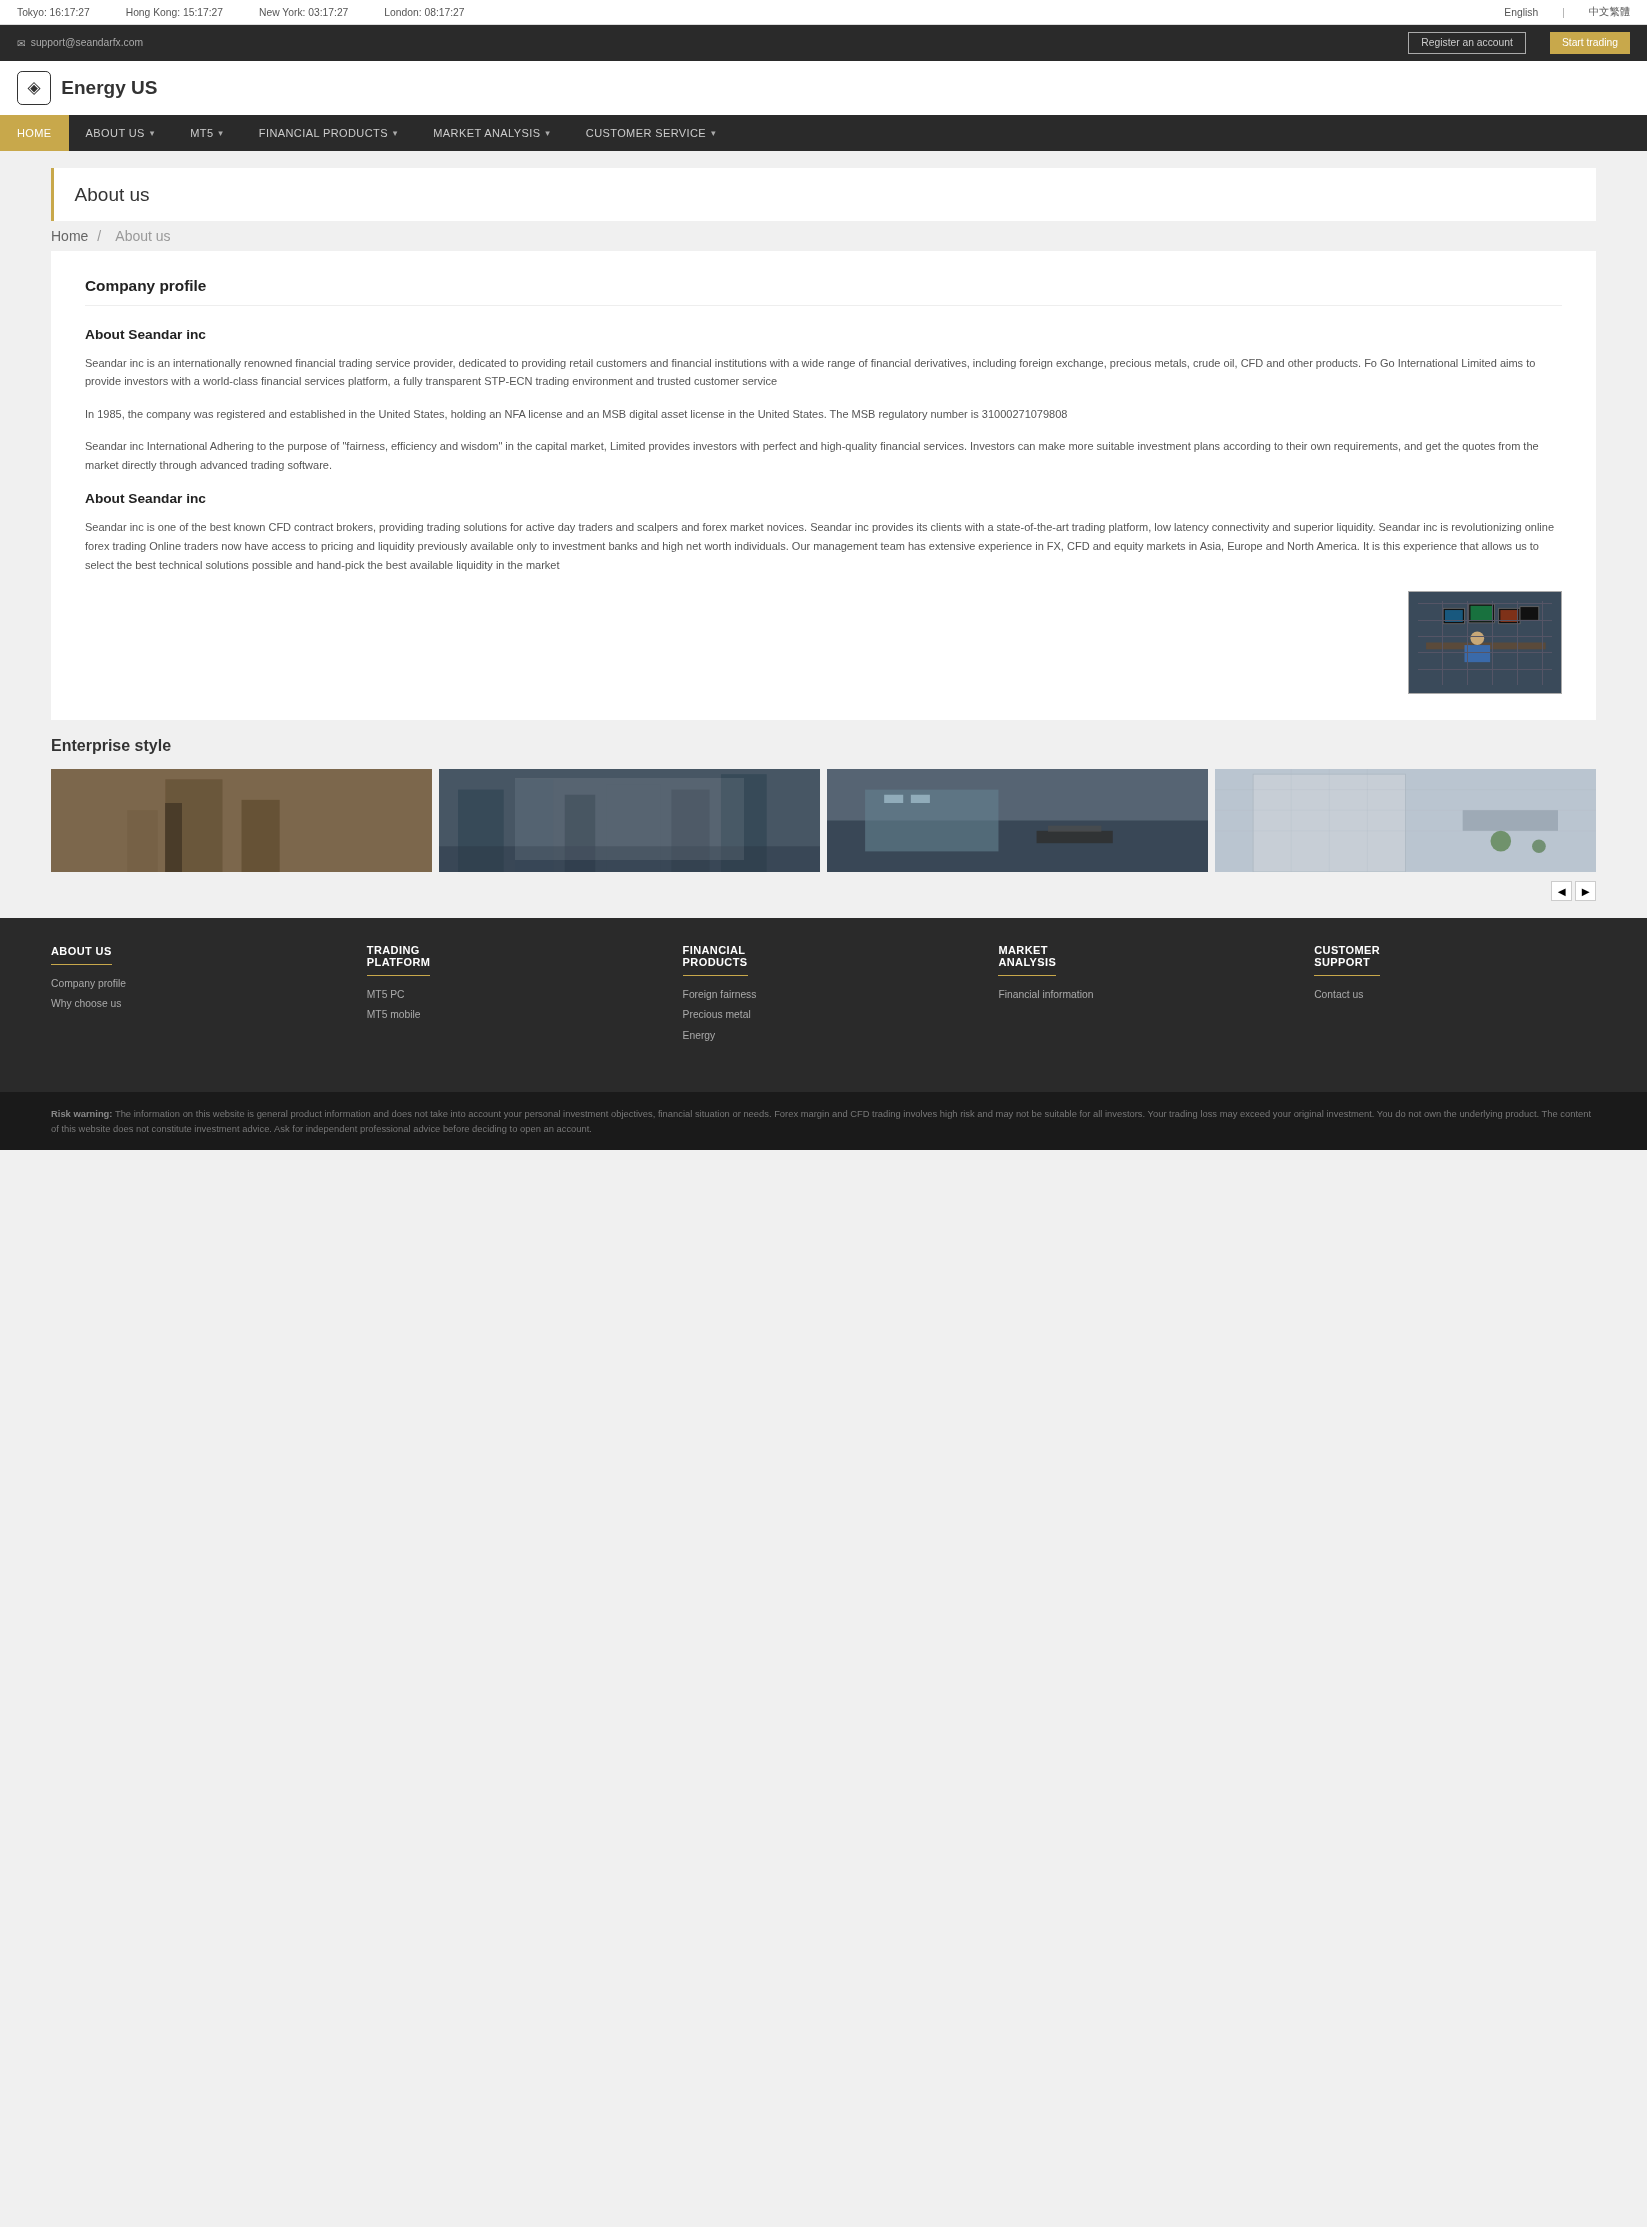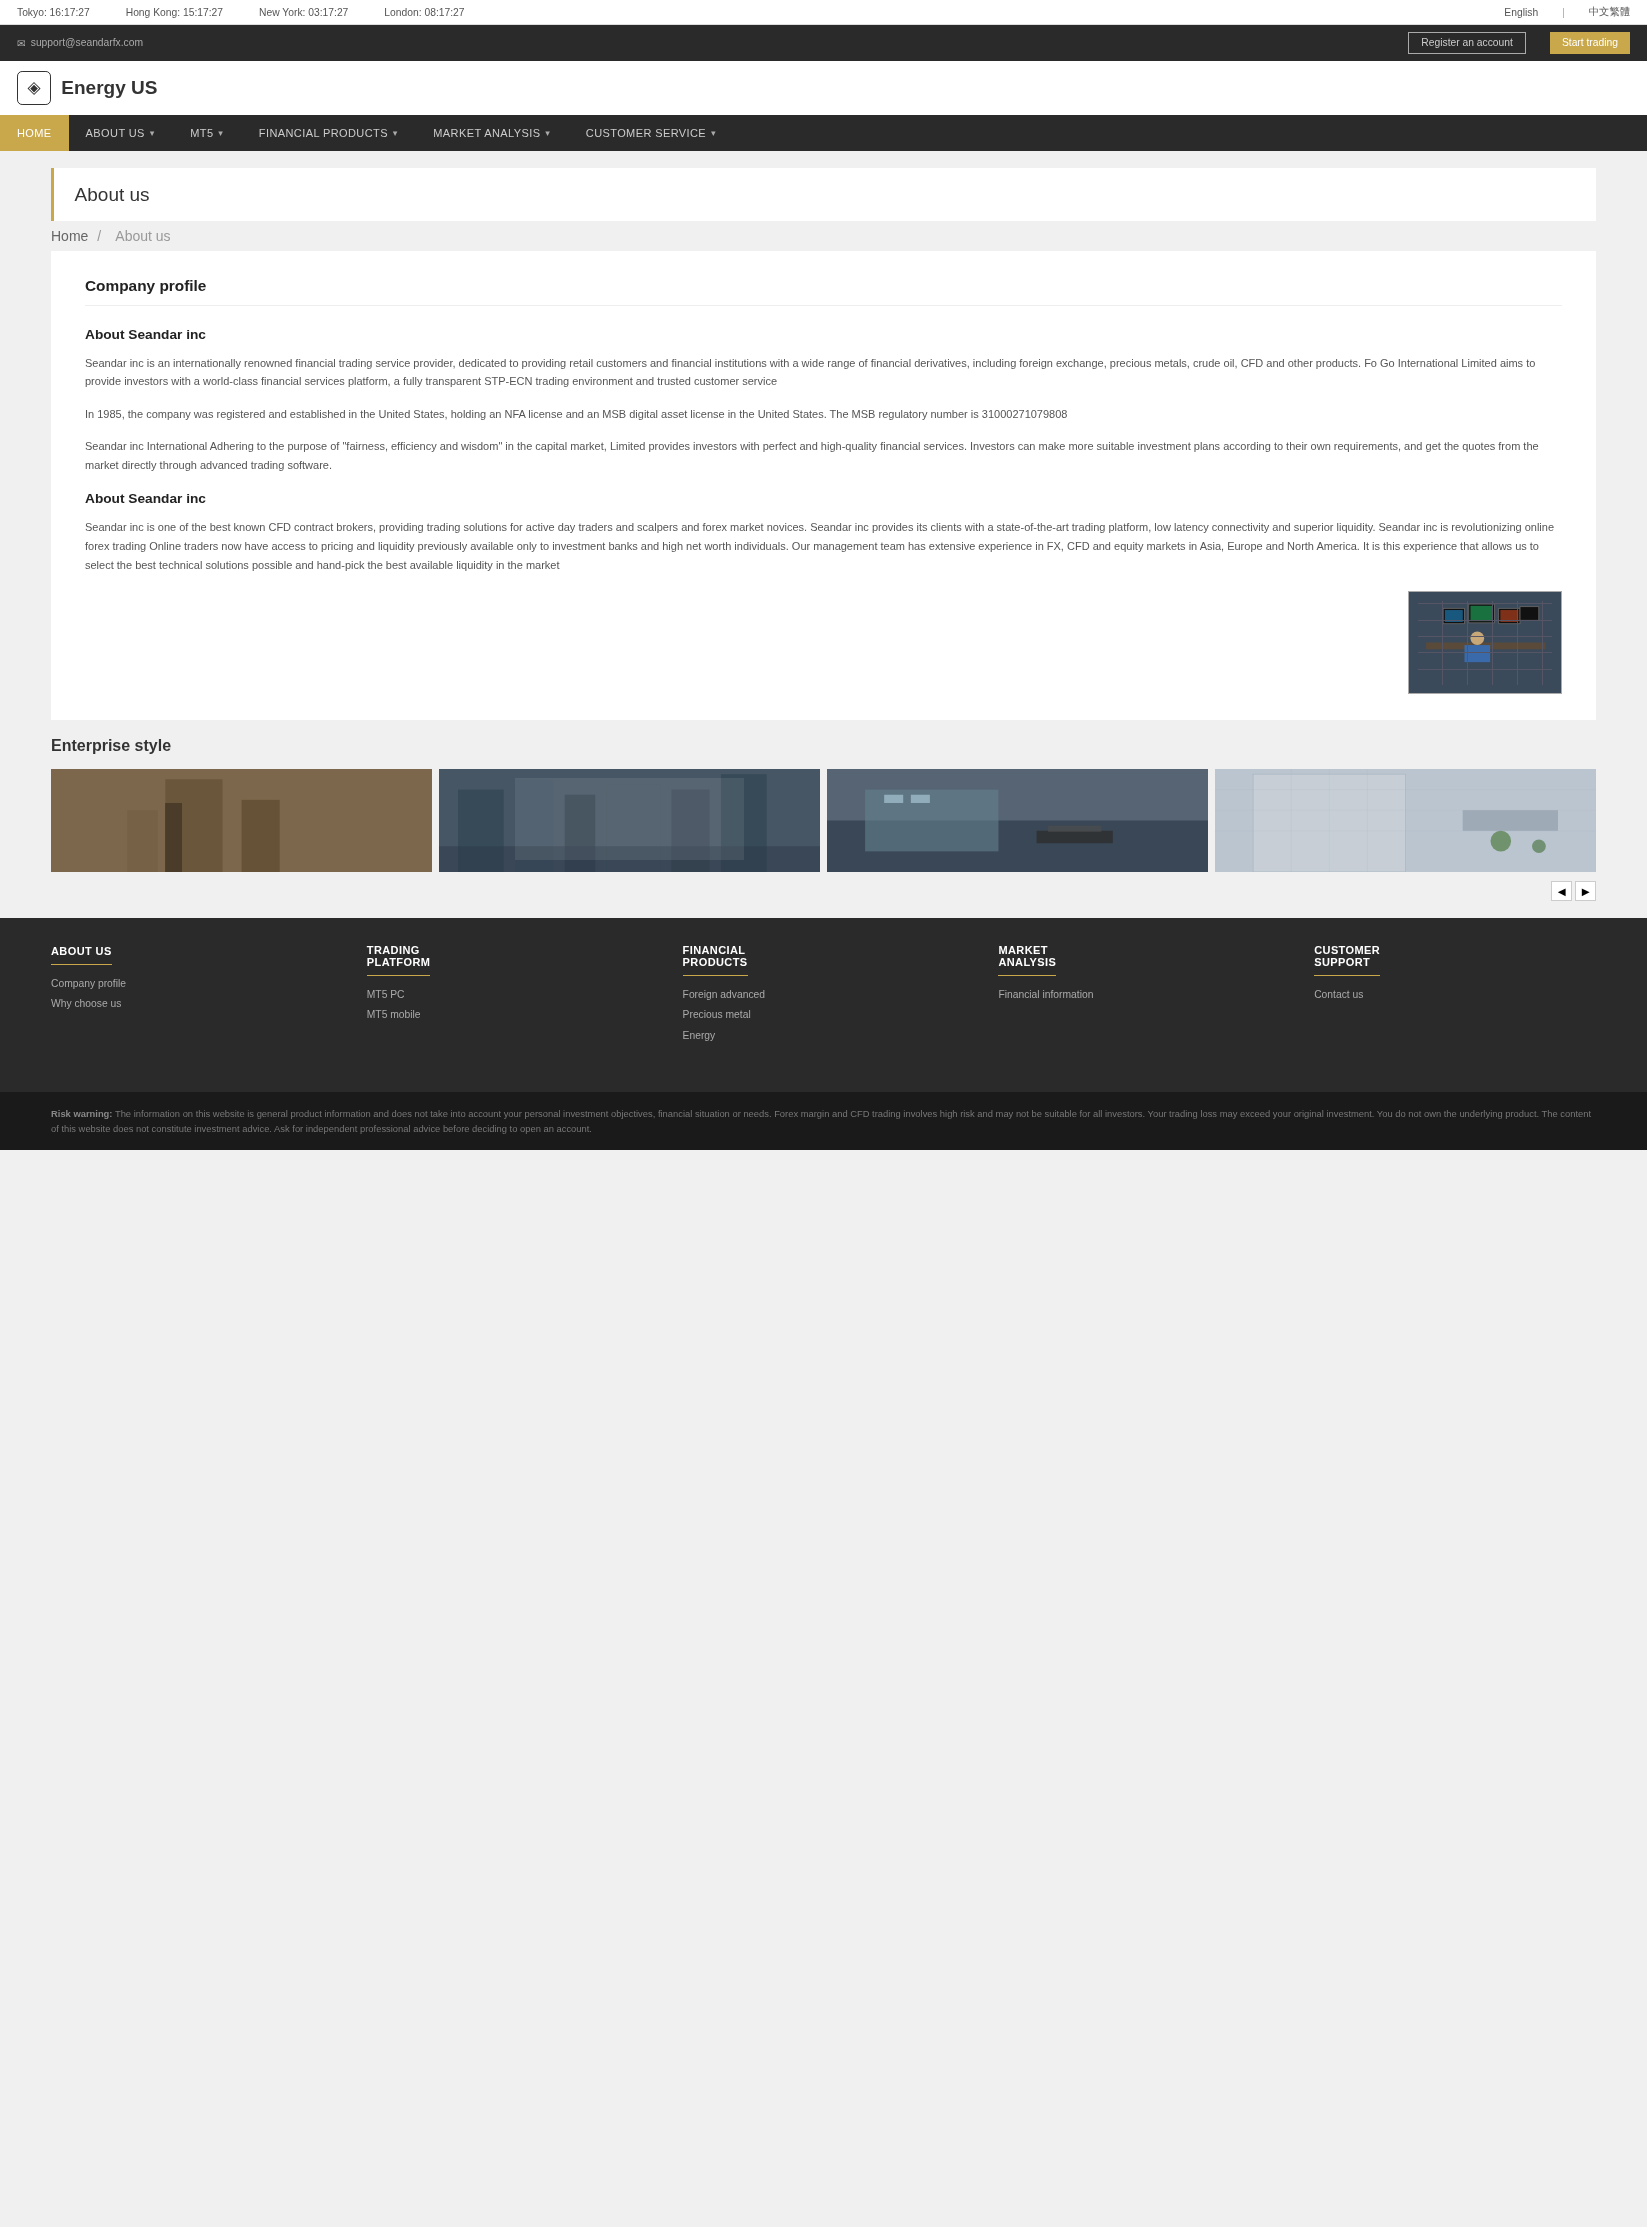--- a/index.html
+++ b/index.html
@@ -414,21 +414,21 @@
     <div class="footer-col">
       <div class="footer-col-title">TRADING<br>PLATFORM</div>
       <ul>
         <li><a href="#">MT5 PC</a></li>
         <li><a href="#">MT5 mobile</a></li>
       </ul>
     </div>
     <div class="footer-col">
       <div class="footer-col-title">FINANCIAL<br>PRODUCTS</div>
       <ul>
-        <li><a href="#">Foreign advanced</a></li>
+        <li><a href="#">Foreign fairness</a></li>
         <li><a href="#">Precious metal</a></li>
         <li><a href="#">Energy</a></li>
       </ul>
     </div>
     <div class="footer-col">
       <div class="footer-col-title">MARKET<br>ANALYSIS</div>
       <ul>
         <li><a href="#">Financial information</a></li>
       </ul>
     </div>

